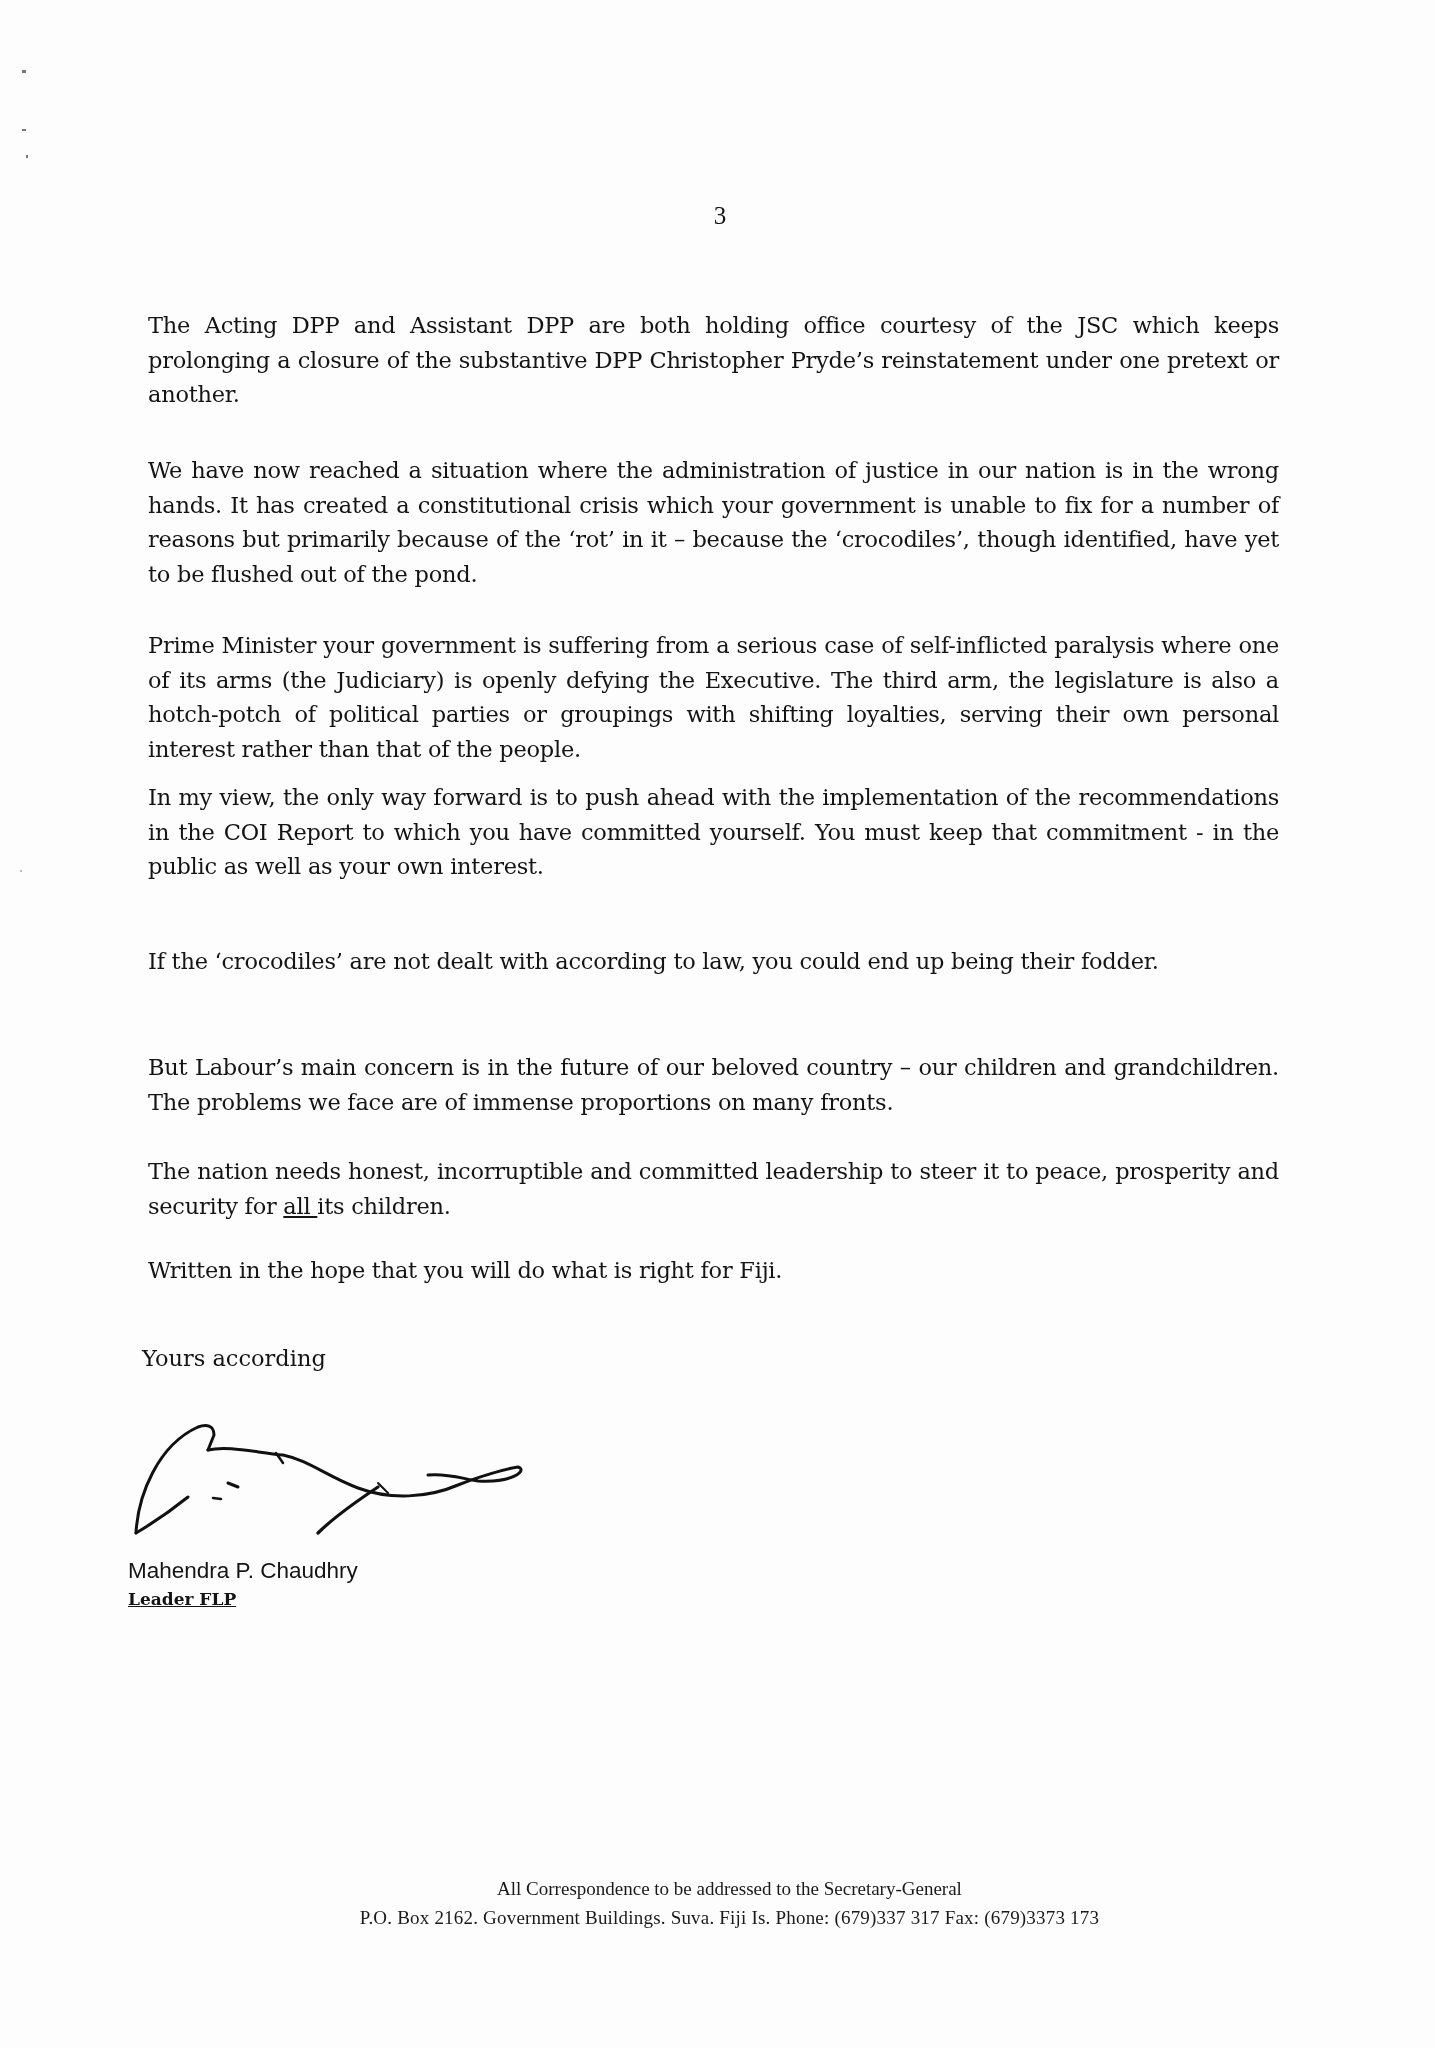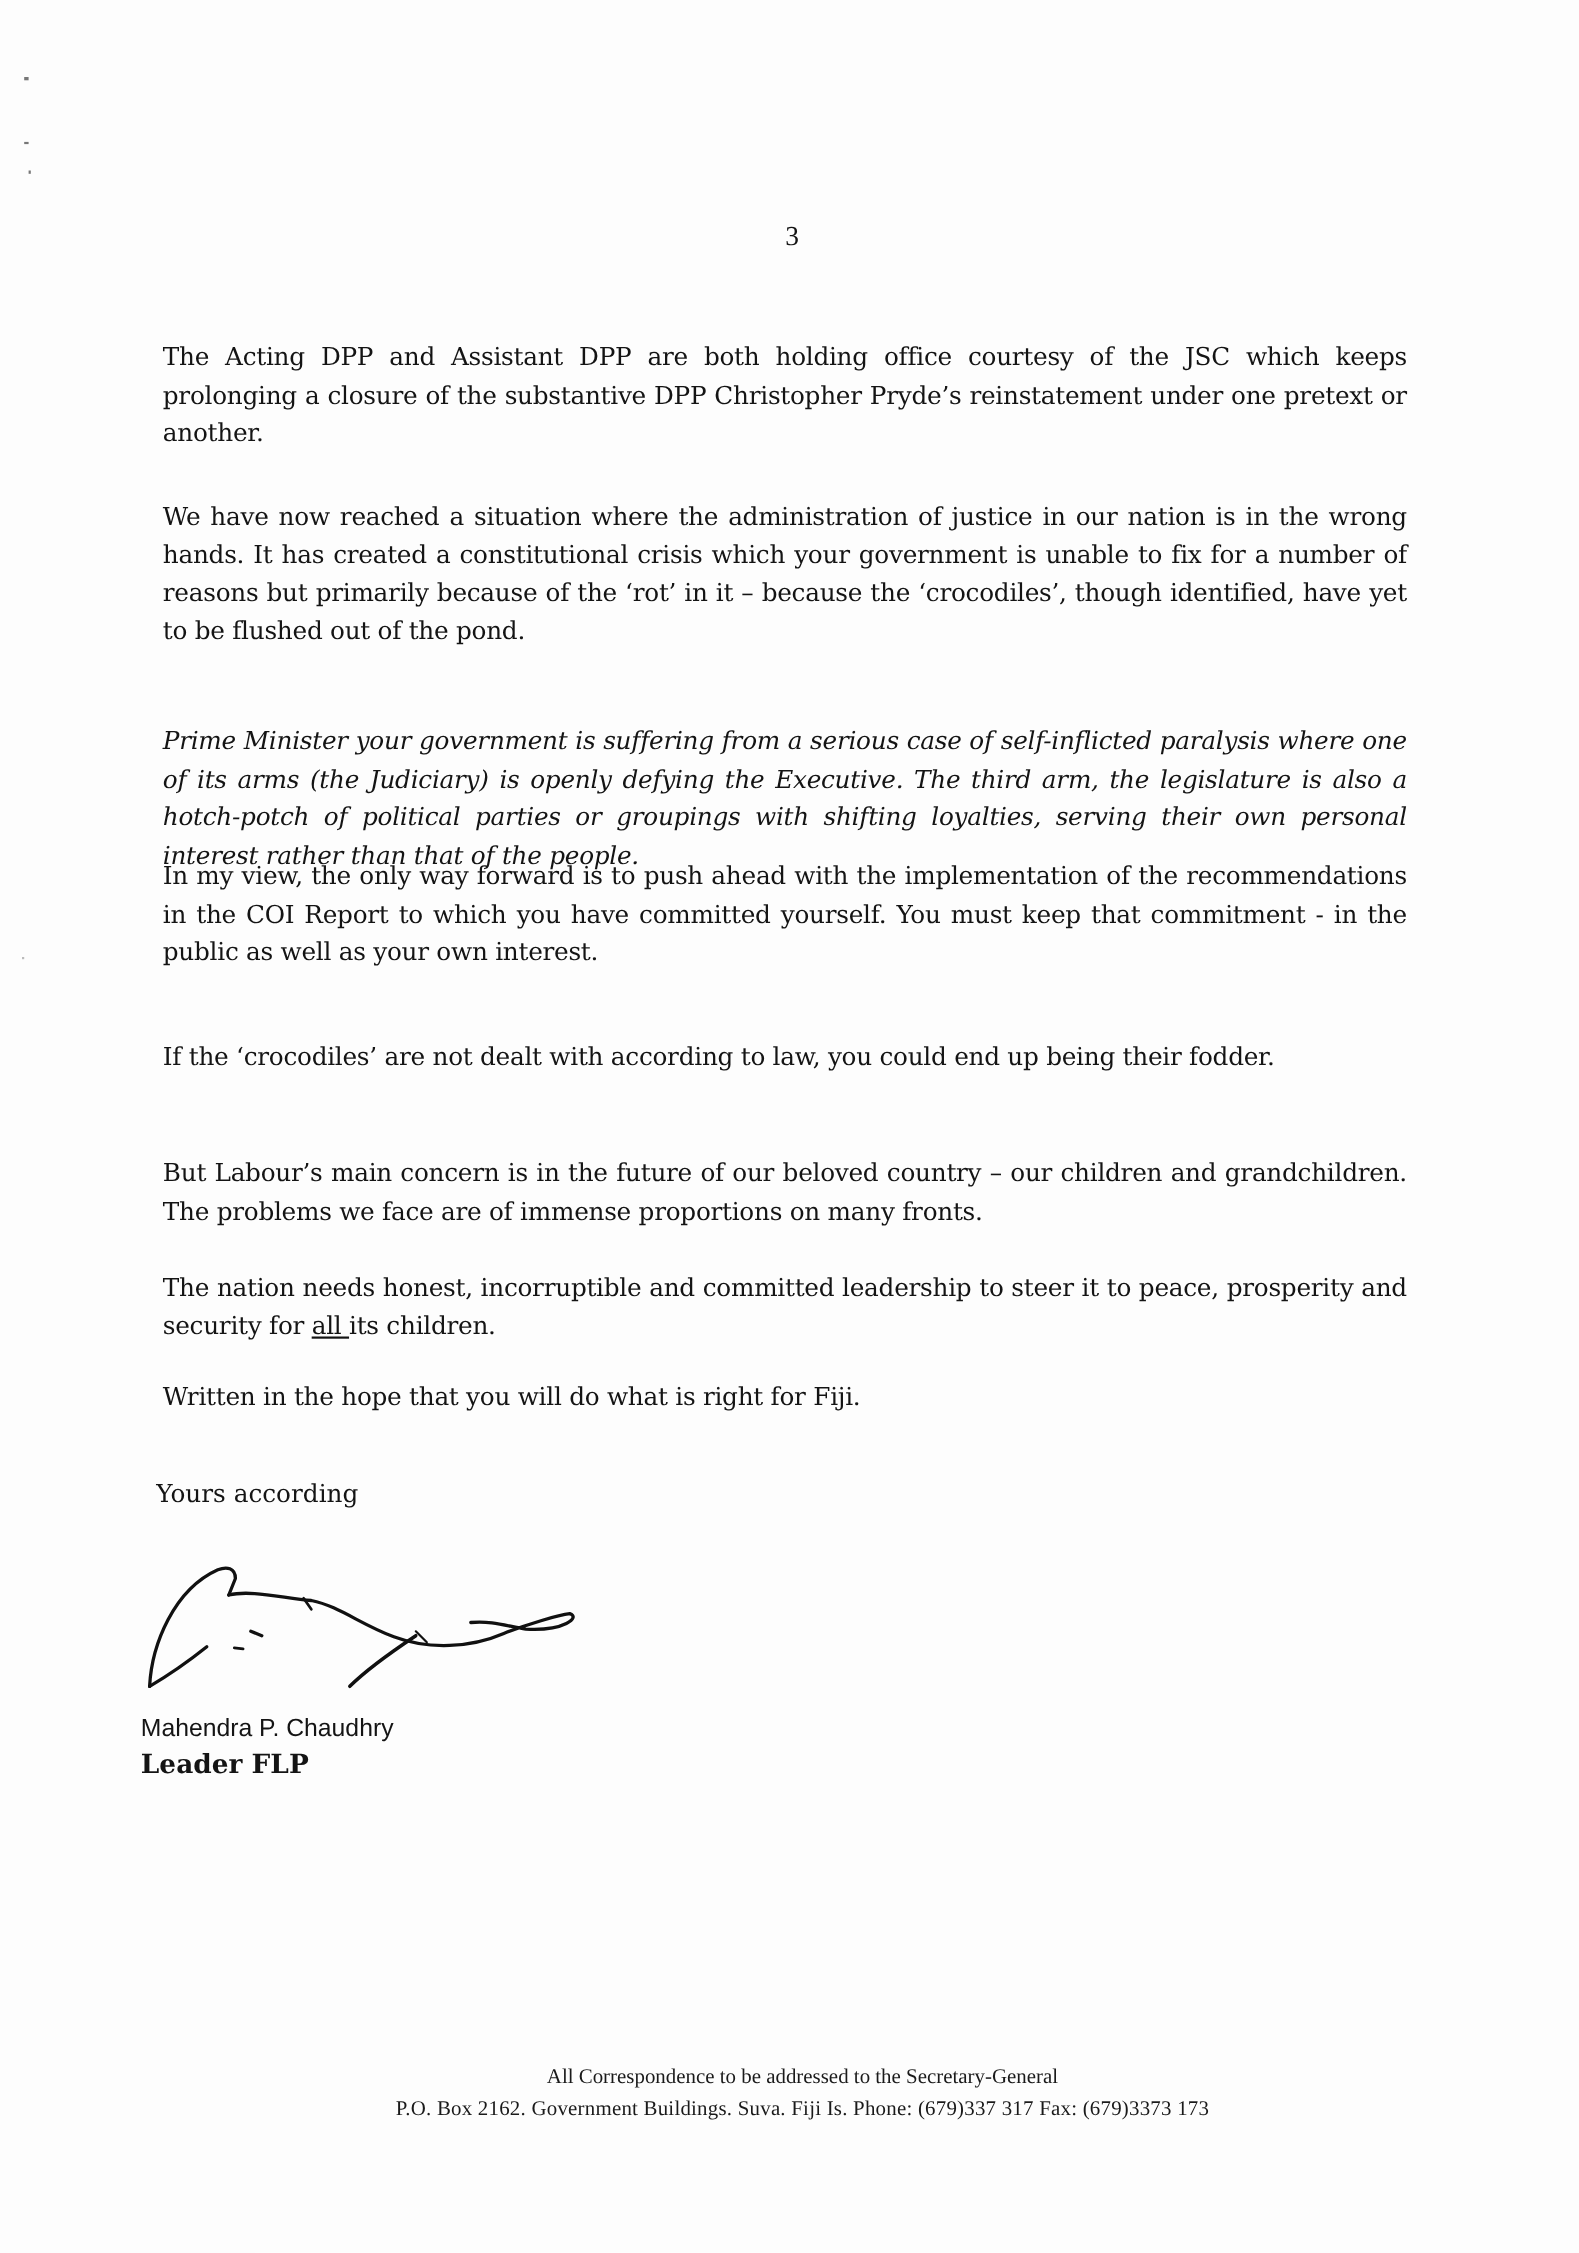--- a/index.html
+++ b/index.html
@@ -5,42 +5,42 @@
   html, body { margin: 0; padding: 0; background: #ffffff; }
   body { width: 1435px; height: 2048px; position: relative; overflow: hidden; }
   .page { position: absolute; left: 0; top: 0; width: 1435px; height: 2048px; background: #fdfdfd; color: #141414; }
   .page-number { position: absolute; left: 700px; top: 202px; width: 40px; text-align: center; font-family: "Liberation Serif", serif; font-size: 25px; }
   .body-col { position: absolute; left: 137px; width: 1131px; }
   .para { position: absolute; left: 0; width: 1131px; margin: 11px; font-family: "DejaVu Serif", serif; font-size: 22.5px; line-height: 34.6px; text-align: justify; text-align-last: left; letter-spacing: -0.25px; word-spacing: 0px; }
   .underline { text-decoration: underline; }
   .closing { position: absolute; left: 142px; top: 1345px; font-family: "DejaVu Serif", serif; font-size: 22.5px; }
   .signature { position: absolute; left: 128px; top: 1405px; width: 400px; height: 150px; }
   .signer-name { position: absolute; left: 128px; top: 1558px; font-family: Liberation Sans, sans-serif; font-size: 22.5px; }
-  .signer-title { position: absolute; left: 128px; top: 1589px; font-family: "DejaVu Serif", serif; font-size: 24px; font-weight: bold; }
+  .signer-title { position: absolute; left: 128px; top: 1589px; font-family: "DejaVu Serif", serif; font-size: 17px; font-weight: bold; text-decoration: underline; }
   .footer { position: absolute; left: 0; width: 1435px; text-align: center; font-family: "Liberation Serif", serif; font-size: 19px; line-height: 30px; color: #1a1a1a; }
   .footer-line1 { top: 1874px; left: 12px; }
   .footer-line2 { top: 1903px; left: 12px; letter-spacing: 0.2px; }
   .speck { position: absolute; background: #777; }
 </style>
 </head>
 <body>
 
 <div class="page">
 
   <div class="speck" style="left:22px;top:70px;width:4px;height:3px;"></div>
   <div class="speck" style="left:22px;top:129px;width:4px;height:2px;"></div>
   <div class="speck" style="left:26px;top:155px;width:2px;height:3px;"></div>
   <div class="speck" style="left:20px;top:870px;width:2px;height:2px;background:#bbb;"></div>
 
   <div class="page-number">3</div>
 
   <div class="body-col">
     <p class="para" style="top:297px;">The Acting DPP and Assistant DPP are both holding office courtesy of the JSC which keeps prolonging a closure of the substantive DPP Christopher Pryde’s reinstatement under one pretext or another.</p>
     <p class="para" style="top:442px;">We have now reached a situation where the administration of justice in our nation is in the wrong hands. It has created a constitutional crisis which your government is unable to fix for a number of reasons but primarily because of the ‘rot’ in it – because the ‘crocodiles’, though identified, have yet to be flushed out of the pond.</p>
-    <p class="para" style="top:646px;font-style:italic;">Prime Minister your government is suffering from a serious case of self-inflicted paralysis where one of its arms (the Judiciary) is openly defying the Executive. The third arm, the legislature is also a hotch-potch of political parties or groupings with shifting loyalties, serving their own personal interest rather than that of the people.</p>
+    <p class="para" style="top:617px;">Prime Minister your government is suffering from a serious case of self-inflicted paralysis where one of its arms (the Judiciary) is openly defying the Executive. The third arm, the legislature is also a hotch-potch of political parties or groupings with shifting loyalties, serving their own personal interest rather than that of the people.</p>
     <p class="para" style="top:769px;">In my view, the only way forward is to push ahead with the implementation of  the recommendations in the COI Report to which you have committed yourself. You must keep that commitment -  in the public as well as your own interest.</p>
     <p class="para" style="top:933px;">If the ‘crocodiles’ are not dealt with according to law, you could end up being their fodder.</p>
     <p class="para" style="top:1039px;">But Labour’s main concern is in the future of our beloved country – our children and grandchildren. The problems we face are of immense proportions on many fronts.</p>
     <p class="para" style="top:1143px;"><span>The nation needs honest, incorruptible and committed leadership to steer it to peace, prosperity and security for </span><span class="underline">all </span><span>its children.</span></p>
     <p class="para" style="top:1242px;">Written in the hope that you will do what is right for Fiji.</p>
   </div>
 
   <div class="closing">Yours according</div>
 
   <svg class="signature" viewBox="0 0 400 150" xmlns="http://www.w3.org/2000/svg">

